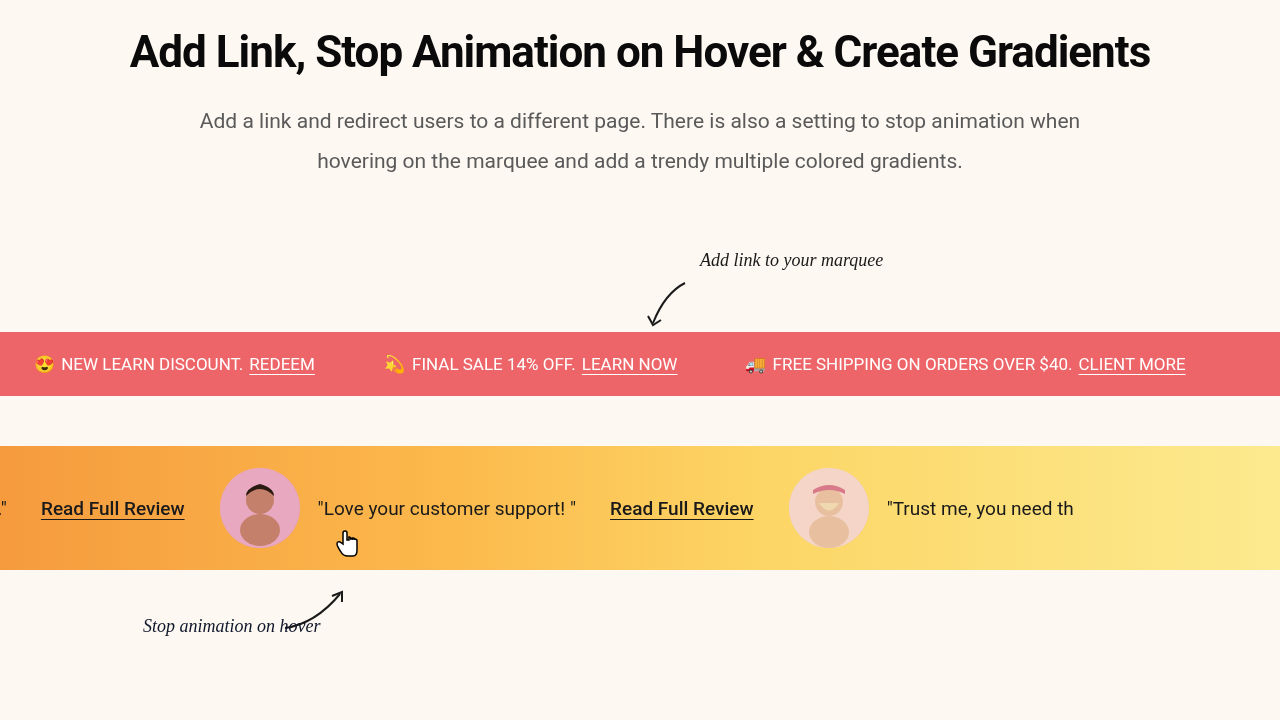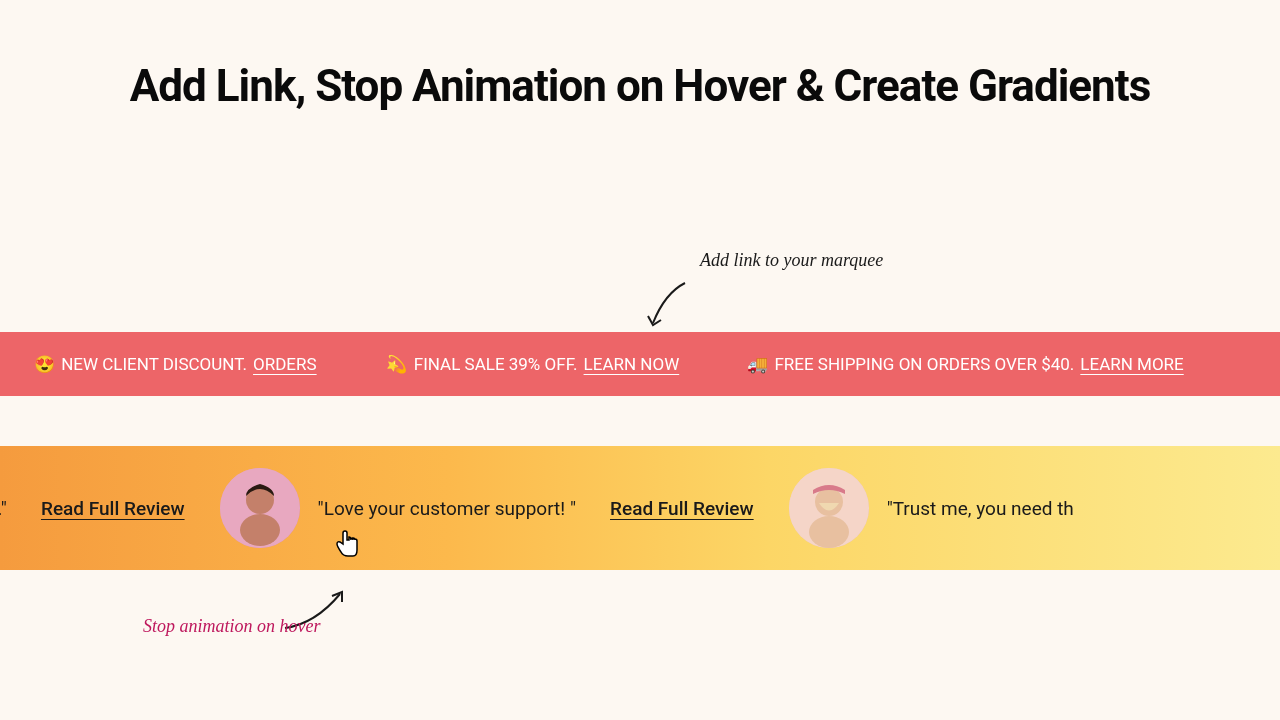--- a/index.html
+++ b/index.html
@@ -10,21 +10,21 @@
     body {
       font-family: -apple-system, BlinkMacSystemFont, 'Segoe UI', Roboto, sans-serif;
       background: #fdf8f2;
       width: 1280px;
       height: 720px;
       overflow: hidden;
       position: relative;
     }
     .header {
       text-align: center;
-      padding-top: 60px;
+      padding-top: 26px;
     }
     .title {
       font-size: 44px;
       font-weight: 700;
       color: #0a0a0a;
       letter-spacing: -1px;
       margin-bottom: 24px;
     }
     .subtitle {
       font-size: 21px;
@@ -118,62 +118,63 @@
       left: 334px;
       z-index: 10;
     }
     .annotation-bottom {
       position: absolute;
       top: 614px;
       left: 143px;
       font-family: 'Comic Sans MS', cursive;
       font-style: italic;
       font-size: 18px;
-      color: #be185d;
+      color: #0f172a;
       line-height: 1.4;
     }
     .arrow-bottom {
       position: absolute;
       top: 586px;
       left: 280px;
     }
     .sp-1 { margin-left: 34px; margin-right: 70px; }
     .sp-2 { margin-right: 68px; }
     .sp-3 { margin-right: 0; }
     .rev-0 { margin-left: -230px; margin-right: 35px; }
     .rev-1 { margin-right: 35px; }
   </style>
 </head>
 <body>
 
 <div class="header">
   <h1 class="title">Add Link, Stop Animation on Hover &amp; Create Gradients</h1>
+  <p class="subtitle">Add a link and redirect users to a different page. There is also a setting to stop animation when hovering on the marquee and add a trendy multiple colored gradients.</p>
 </div>
 
 <div class="annotation-top">Add link to your marquee</div>
 <svg class="arrow-top" width="60" height="56" viewBox="0 0 60 56">
   <path d="M 50 5 Q 30 15 18 45" stroke="#1a1a1a" stroke-width="2" fill="none"></path>
   <path d="M 13 38 L 18 47 L 26 42" stroke="#1a1a1a" stroke-width="2" fill="none"></path>
 </svg>
 
 <div class="marquee-1">
   <div class="item sp-1">
     <span>😍</span>
-    <span>NEW CLIENT DISCOUNT.</span>
-    <span class="link">ORDERS</span>
+    <span>NEW LEARN DISCOUNT.</span>
+    <span class="link">REDEEM</span>
   </div>
   <div class="item sp-2">
     <span>💫</span>
-    <span>FINAL SALE 39% OFF.</span>
+    <span>FINAL SALE 14% OFF.</span>
     <span class="link">LEARN NOW</span>
   </div>
   <div class="item sp-3">
     <span>🚚</span>
     <span>FREE SHIPPING ON ORDERS OVER $40.</span>
-    <span class="link">LEARN MORE</span>
+    <span class="link">CLIENT MORE</span>
   </div>
 </div>
 
 <div class="marquee-2">
   <div class="review-item rev-0">
     <span>ral deodorant I've ever tried."</span>
     <span class="review-link">Read Full Review</span>
   </div>
   <div class="review-item rev-1">
     <div class="avatar avatar-1">

